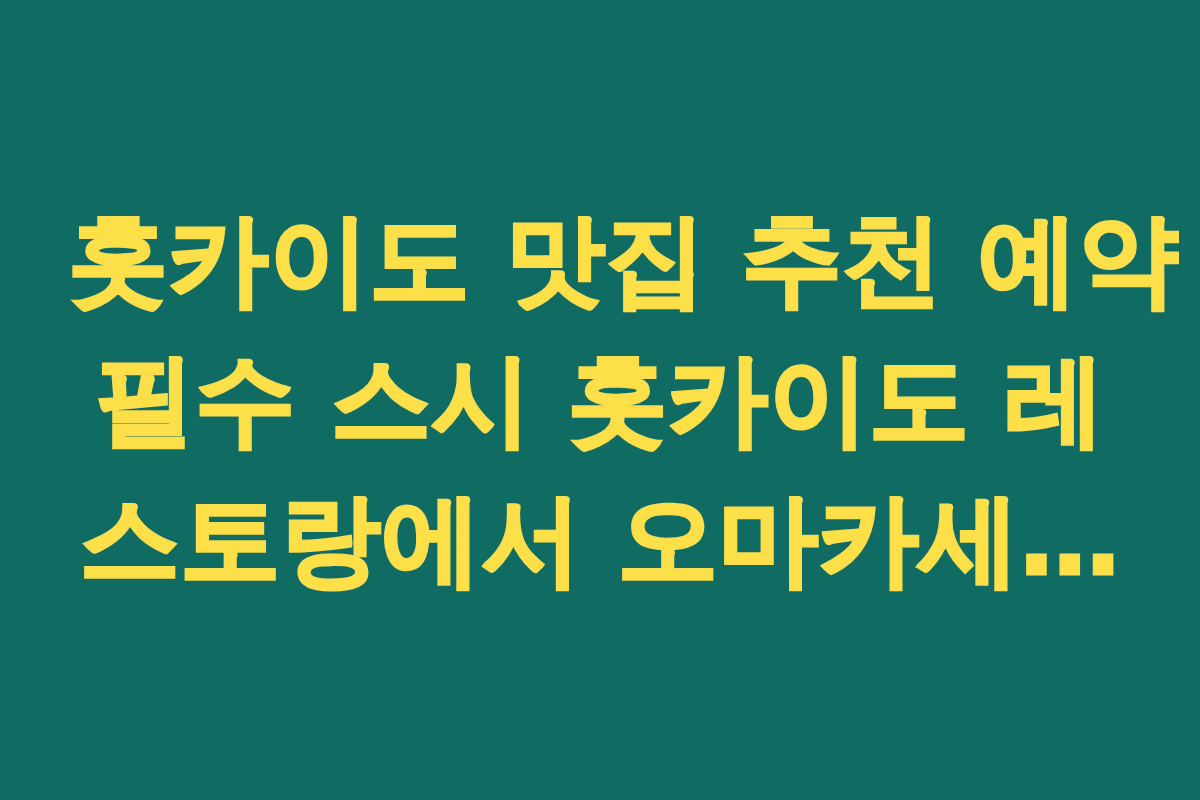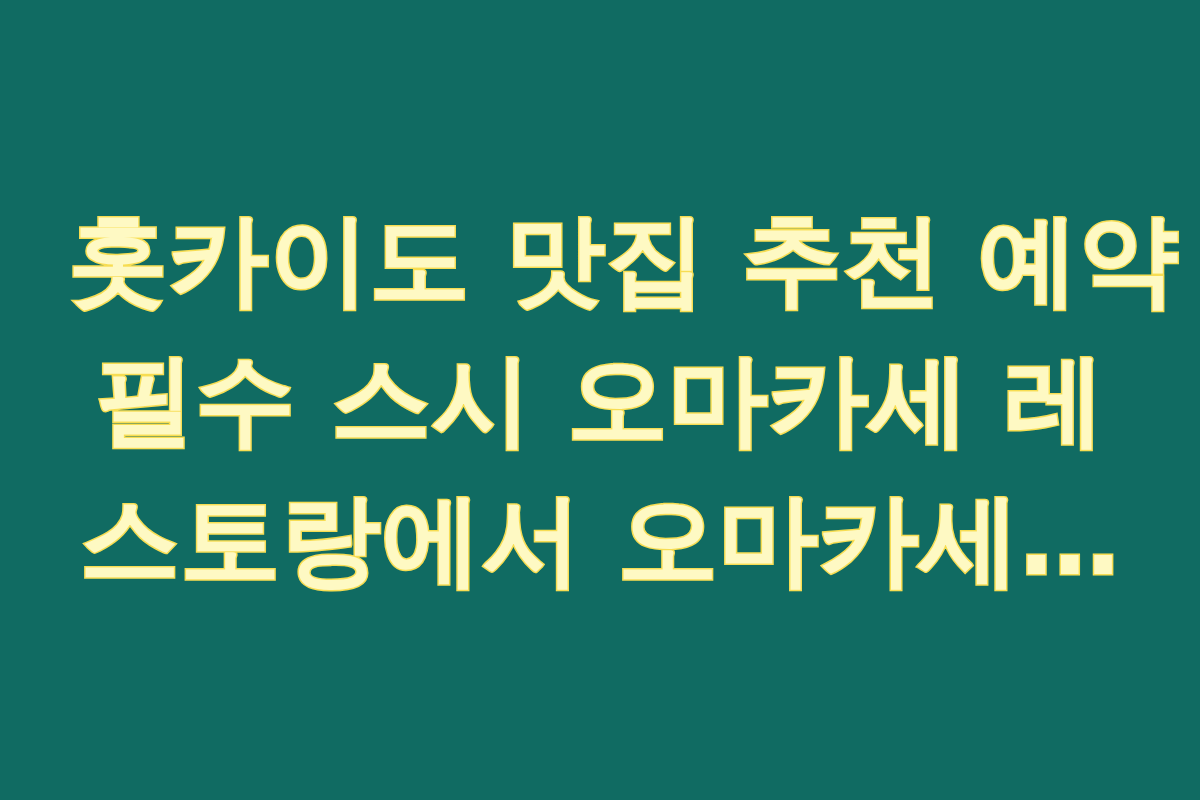--- a/index.html
+++ b/index.html
@@ -49,23 +49,23 @@
   .title-line {
     display: block;
     white-space: nowrap;
   }
 </style>
 </head>
 <body>
 
 <div id="thumbnail-card" style="background-color: rgb(16, 107, 98);">
 
-  <div id="title-block" style="color: #fef9c3; -webkit-text-stroke: 3px rgb(247, 221, 82);">
+  <div id="title-block" style="color: #fde047; -webkit-text-stroke: 3px rgb(247, 221, 82);">
 
     <span class="title-line">홋카이도 맛집 추천 예약</span>
 
-    <span class="title-line">필수 스시 오마카세 레</span>
+    <span class="title-line">필수 스시 홋카이도 레</span>
 
     <span class="title-line">스토랑에서 오마카세…</span>
 
   </div>
 
 </div>
 
 </body></html>

